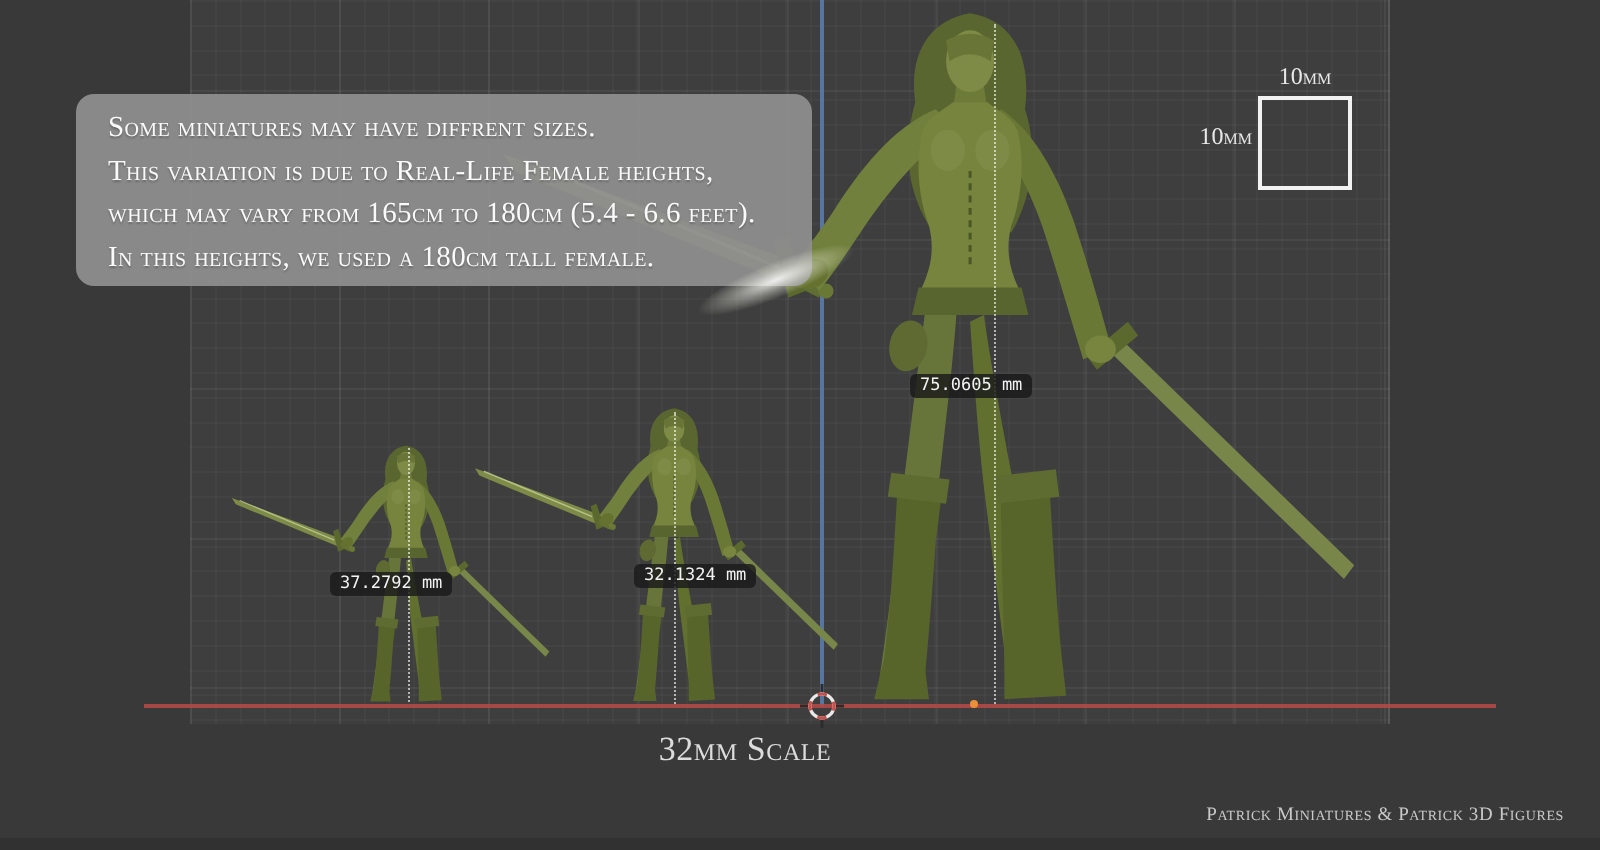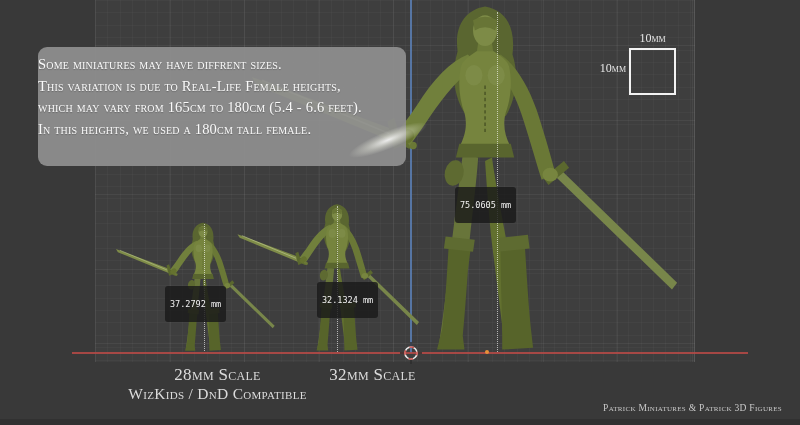--- a/index.html
+++ b/index.html
@@ -21,32 +21,32 @@
   .axis-x{position:absolute;left:72px;top:352px;width:676px;height:2px;background:#b84a47;opacity:.85;z-index:1;}
   .origin-dot{position:absolute;left:485px;top:350px;width:4px;height:4px;border-radius:50%;background:#e8903a;z-index:4;}
 
   
   .cursor3d{position:absolute;left:399px;top:341px;width:24px;height:24px;z-index:4;}
 
   
   svg.figures{position:absolute;left:0;top:0;z-index:2;}
 
   
-  .note-box{position:absolute;left:38px;top:47px;width:368px;height:119px;z-index:5;
+  .note-box{position:absolute;left:38px;top:47px;width:368px;height:96px;z-index:5;
     background:rgba(143,143,143,0.93);border-radius:9px;box-sizing:border-box;
-    padding:7px 11px 0 0;color:#fafafa;font-variant:small-caps;
+    padding:7px 11px 0 16px;color:#fafafa;font-variant:small-caps;
     font-size:14.5px;line-height:21.5px;letter-spacing:.2px;
     text-shadow:0 1px 1px rgba(0,0,0,.25);}
   .glow{position:absolute;z-index:6;pointer-events:none;}
 
   
   .m-line{position:absolute;width:0;border-left:1px dotted rgba(255,255,255,.62);z-index:6;}
   .badge{position:absolute;z-index:7;background:rgba(26,26,26,0.82);color:#f2f2f2;
     font-family:"DejaVu Sans Mono",monospace;font-size:8.5px;line-height:12px;
-    padding:12px 5px;border-radius:3px;white-space:nowrap;}
+    padding:0 5px;border-radius:3px;white-space:nowrap;}
 
   
   .ref-square{position:absolute;left:629px;top:48px;width:43px;height:43px;
     border:2px solid #f2f2f2;z-index:3;}
   .ref-label{position:absolute;color:#e8e8e8;font-variant:small-caps;font-size:12px;z-index:3;}
   .ref-label.top{left:629px;top:31px;width:47px;text-align:center;}
   .ref-label.left{left:586px;top:61px;width:40px;text-align:right;}
 
   
   .scale-label{position:absolute;color:#dcdcdc;font-variant:small-caps;z-index:5;
@@ -152,24 +152,20 @@
   <div class="ref-label top">10mm</div>
   <div class="ref-label left">10mm</div>
 
   <div class="origin-dot"></div>
   <svg class="cursor3d" viewBox="0 0 24 24">
     <circle cx="12" cy="12" r="6" fill="none" stroke="#e9e9e9" stroke-width="1.6"></circle>
     <circle cx="12" cy="12" r="6" fill="none" stroke="#c5504c" stroke-width="1.6" stroke-dasharray="4.7 4.7" stroke-dashoffset="2.3"></circle>
     <path d="M12,1 L12,5 M12,19 L12,23 M1,12 L5,12 M19,12 L23,12" stroke="#2c2c2c" stroke-width="1.4"></path>
   </svg>
 
-  <div class="scale-label lbl-28">
-    <div class="scale-title">28mm Scale</div>
-    <div class="scale-sub">WizKids / DnD Compatible</div>
-  </div>
   <div class="scale-label lbl-32">
     <div class="scale-title">32mm Scale</div>
   </div>
 
   <div class="footer-strip"></div>
   <div class="credit">Patrick Miniatures &amp; Patrick 3D Figures</div>
 
 </div>
 
 </body></html>

